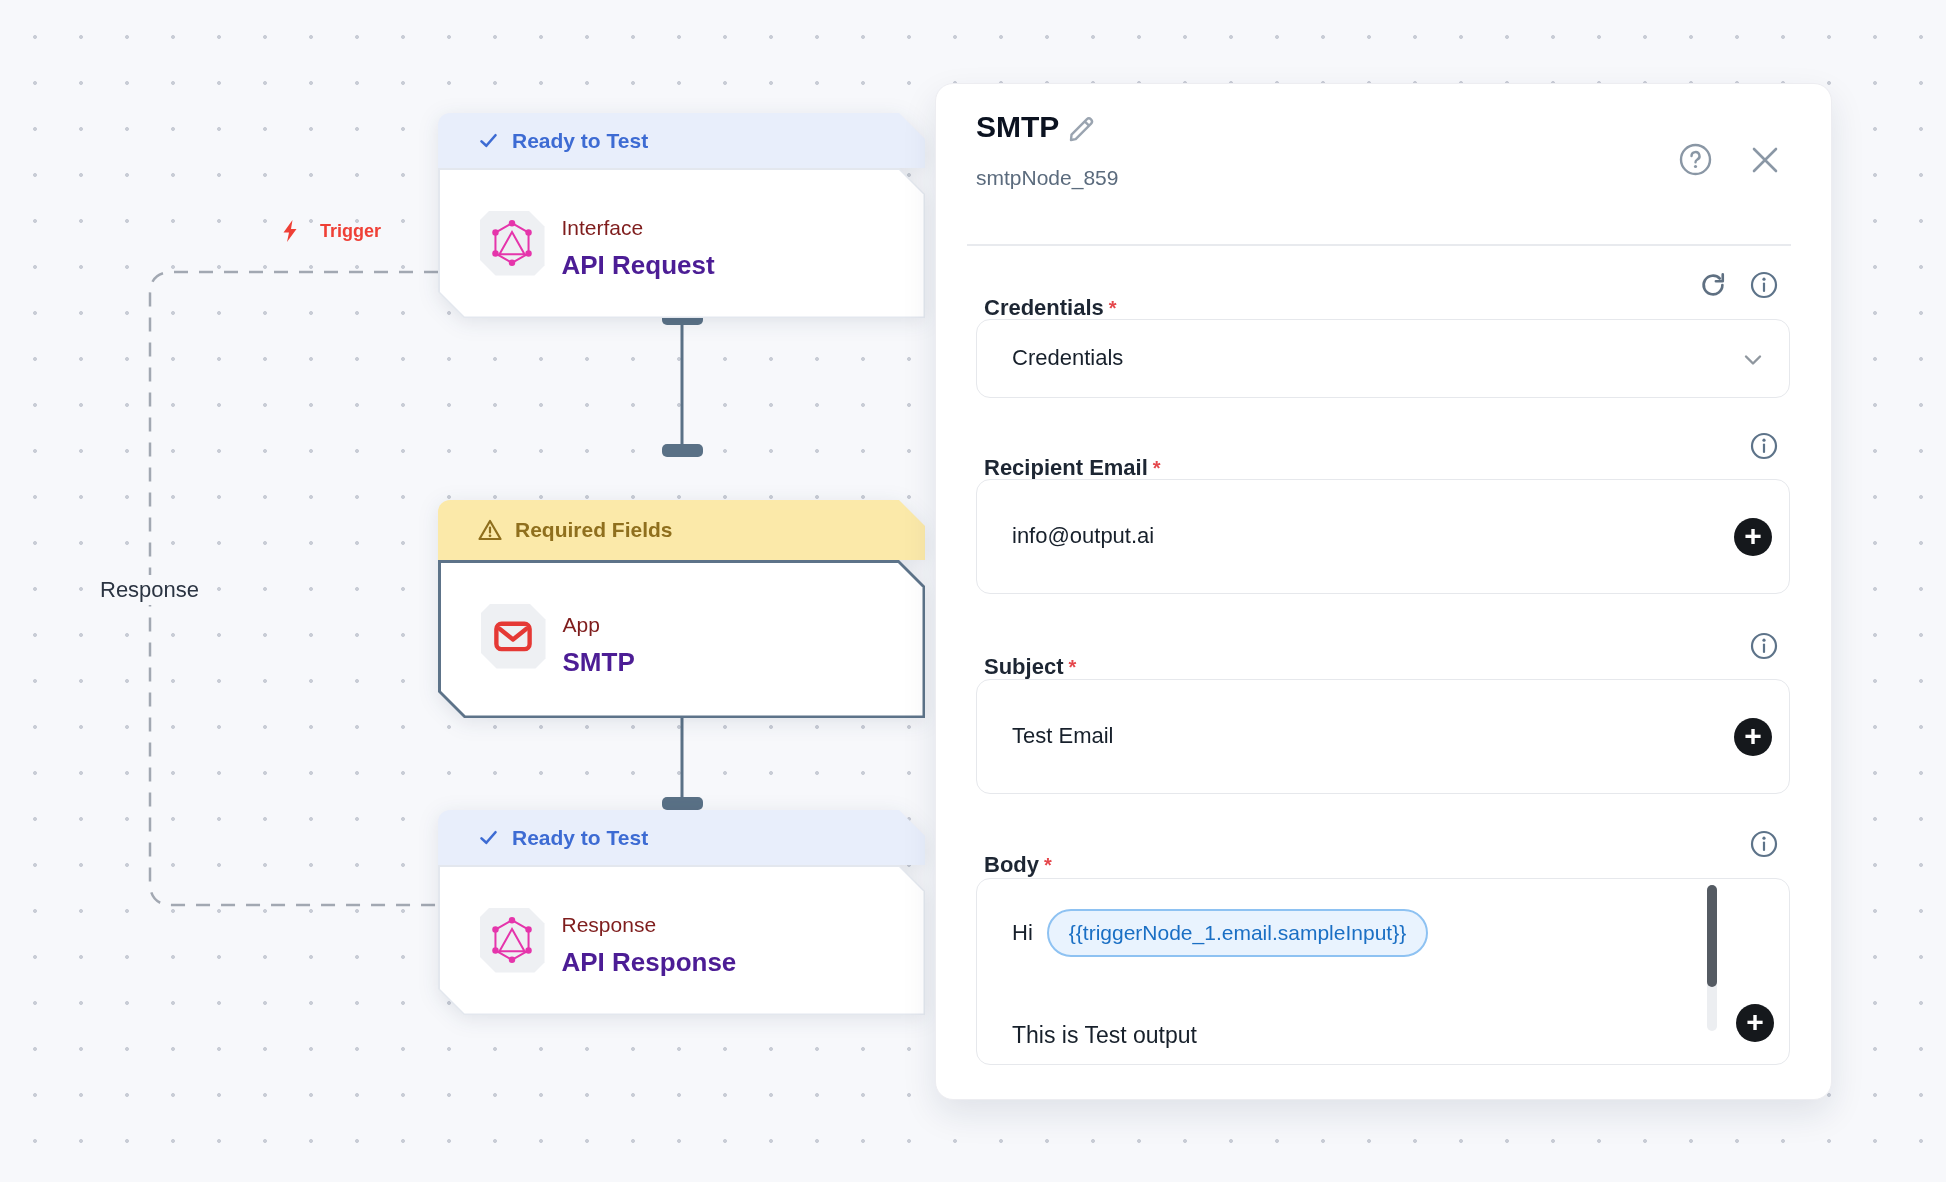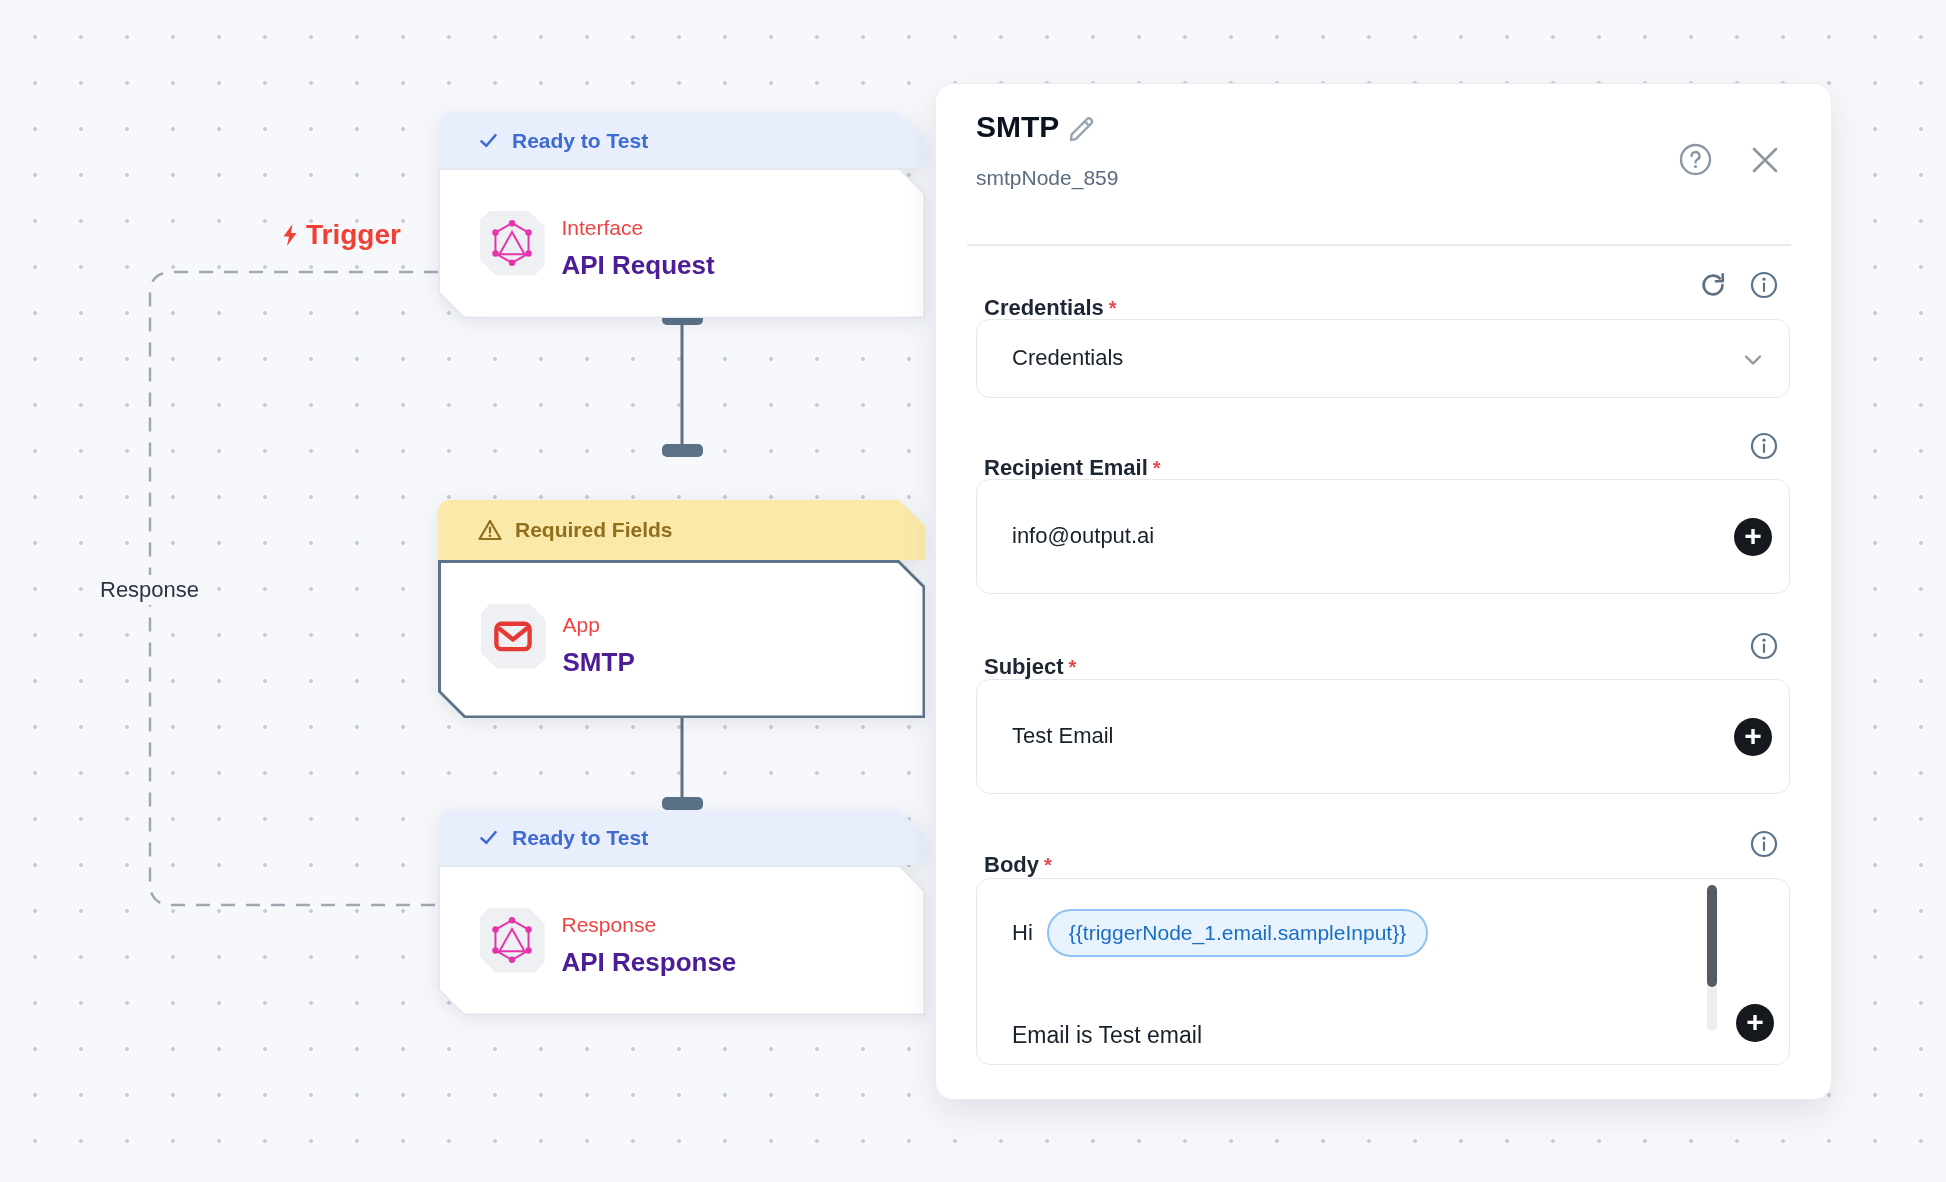--- a/index.html
+++ b/index.html
@@ -6,21 +6,21 @@
   *{box-sizing:border-box;font-family:"Liberation Sans","DejaVu Sans",sans-serif;}
   .stage{
     position:relative;width:1946px;height:1182px;overflow:hidden;
     background-color:#f7f8fb;
     background-image:radial-gradient(circle,#c9cdd6 1.8px,transparent 2.2px);
     background-size:46px 46px;background-position:12px 14px;
   }
   
   .connector-layer{position:absolute;inset:0;pointer-events:none;}
   .canvas-label{position:absolute;font-size:22px;color:#2b3442;background:#f7f8fb;padding:2px 8px;}
-  .trigger-label{position:absolute;display:flex;align-items:center;gap:6px;color:#ef4036;font-weight:bold;font-size:28px;}
+  .trigger-label{position:absolute;display:flex;align-items:center;gap:20px;color:#ef4036;font-weight:bold;font-size:18px;}
   
   .node-group{position:absolute;width:487px;filter:drop-shadow(0 4px 10px rgba(20,35,70,.10));}
   .status-badge{
     position:relative;height:55px;display:flex;align-items:center;gap:13px;padding-left:40px;
     font-size:21px;font-weight:bold;border-radius:12px 0 0 0;
     clip-path:polygon(0 0,calc(100% - 26px) 0,100% 26px,100% 100%,0 100%);
   }
   .badge-blue{background:#e8eefb;color:#3d6bd3;}
   .badge-warn{background:#fbe9a9;color:#8f6f1d;height:60px;font-size:21px;}
   .card-border{
@@ -31,21 +31,21 @@
   .card-inner{
     position:absolute;inset:1.5px;background:#ffffff;
     clip-path:polygon(0 0,calc(100% - 25px) 0,100% 25px,100% 100%,25px 100%,0 calc(100% - 25px));
   }
   .card-border.selected .card-inner{inset:2.5px;}
   .icon-tile{
     position:absolute;left:40px;top:41px;width:65px;height:65px;background:#eef0f3;
     display:flex;align-items:center;justify-content:center;
     clip-path:polygon(0 10px,10px 0,calc(100% - 16px) 0,100% 16px,100% calc(100% - 10px),calc(100% - 10px) 100%,16px 100%,0 calc(100% - 16px));
   }
-  .node-type{position:absolute;left:122px;top:46px;font-size:21px;color:#ef4444;}
+  .node-type{position:absolute;left:122px;top:46px;font-size:21px;color:#7f1d1d;}
   .node-title{position:absolute;left:122px;top:80px;font-size:26px;font-weight:bold;color:#4c1d95;}
   
   .panel{
     position:absolute;left:935px;top:83px;width:897px;height:1017px;background:#fff;
     border:1px solid #ededf1;border-radius:18px;
     box-shadow:0 14px 34px rgba(20,35,70,.10);
   }
   .panel-title{position:absolute;left:40px;top:26px;font-size:30px;font-weight:bold;color:#0b1220;}
   .pencil-btn{position:absolute;left:129px;top:30px;width:32px;height:32px;cursor:pointer;}
   .panel-subtitle{position:absolute;left:40px;top:82px;font-size:21px;color:#5b6b7d;}
@@ -274,21 +274,21 @@
         <circle cx="14" cy="14" r="12" fill="none" stroke="#5d7389" stroke-width="2.2"></circle>
         <line x1="14" y1="12.5" x2="14" y2="20" stroke="#5d7389" stroke-width="2.2" stroke-linecap="round"></line>
         <circle cx="14" cy="8.2" r="1.6" fill="#5d7389"></circle>
       </svg>
     </div>
     <div class="field-box body-box" style="top:794px;height:187px;">
       <div class="body-line1">
         <span>Hi</span>
         <span class="chip">{{triggerNode_1.email.sampleInput}}</span>
       </div>
-      <div class="body-line2">Email is Test email</div>
+      <div class="body-line2">This is Test output</div>
       <div class="scroll-track">
         <div class="scroll-thumb"></div>
       </div>
     </div>
     <div class="plus-btn" style="top:920px;right:57px;"></div>
 
   </div>
 </div>
 
 </body></html>

